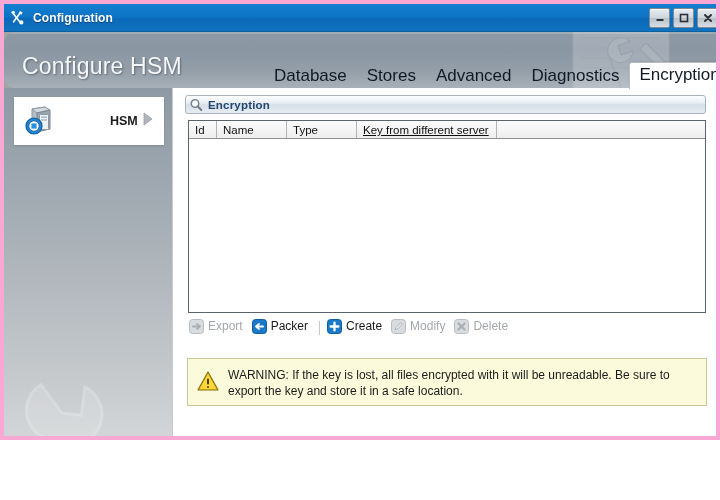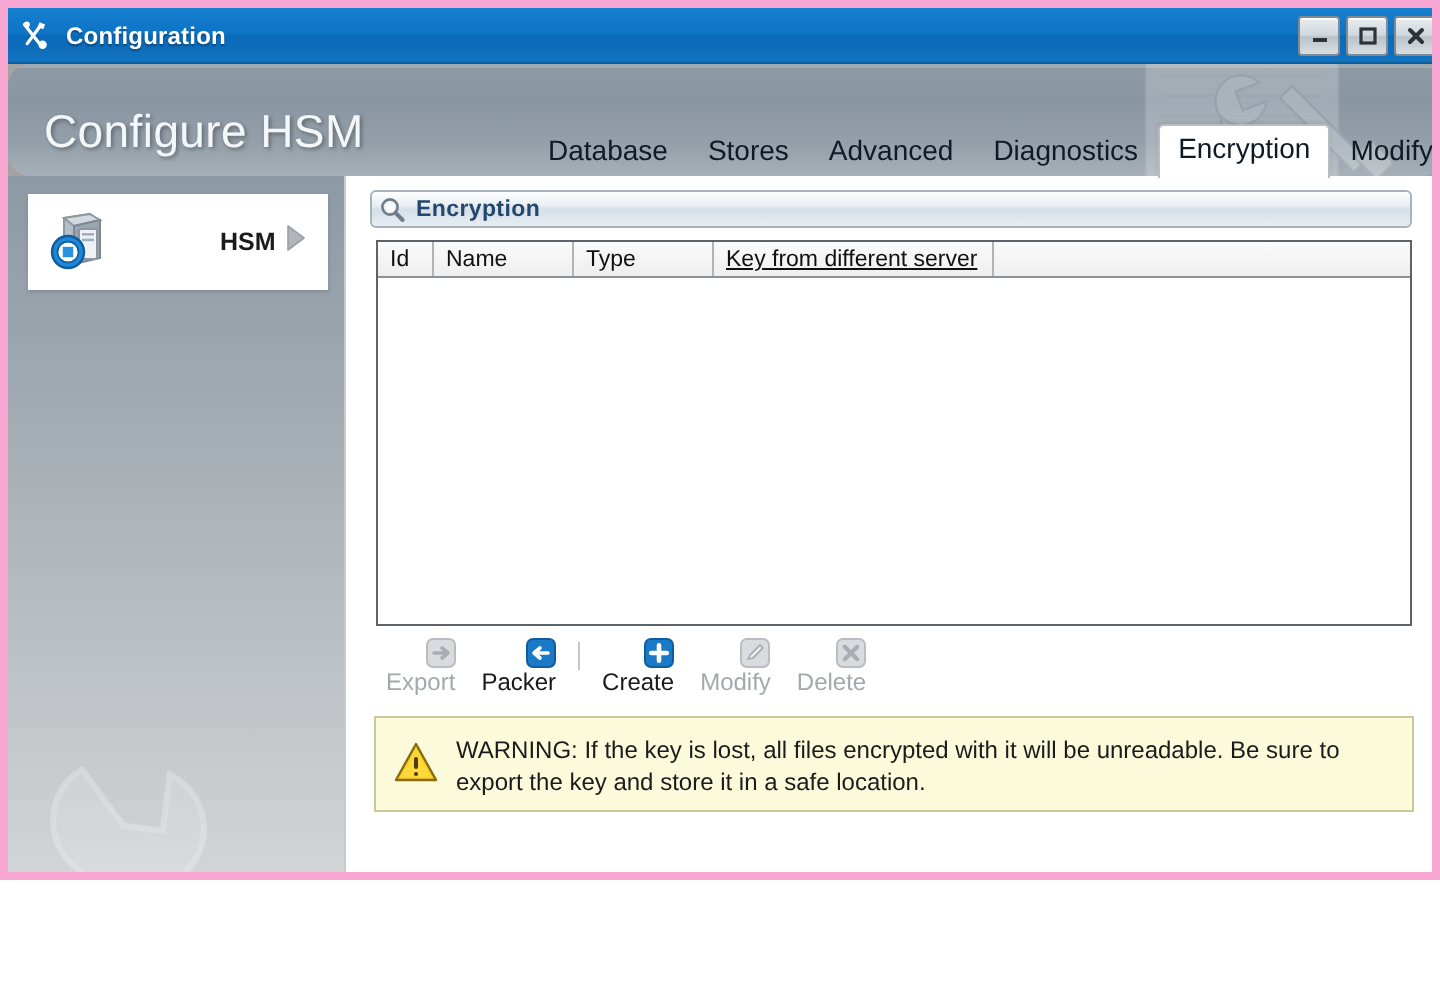--- a/index.html
+++ b/index.html
@@ -82,21 +82,21 @@
   }
 
   
   .tabs {
     position: absolute; left: 0; top: 56px;
     height: 28px;
     display: flex; align-items: flex-end;
     padding-left: 260px;
   }
   .tab {
-    font-size: 14px;
+    font-size: 17px;
     color: #0f1a26;
     padding: 5px 10px 6px 10px;
     line-height: 15px;
     white-space: nowrap;
     position: relative;
     top: 1px;
   }
   .tab.active {
     background: #ffffff;
     border: 1px solid #b6bcc2;
@@ -208,26 +208,25 @@
     background: #ffffff;
   }
 
   
   .toolbar {
     position: absolute; left: 15px; top: 230px;
     width: 518px; height: 20px;
     display: flex; align-items: center;
   }
   .tool-btn {
-    display: flex; align-items: flex-end;
+    display: flex; align-items: flex-start;
     height: 18px;
     padding: 0 6px 0 1px;
     margin-right: 2px;
     white-space: nowrap;
-    flex-direction: column;
   }
   .tool-btn .tlabel {
     font-size: 12px;
     color: #1a1a1a;
     margin-left: 4px;
   }
   .tool-btn.disabled .tlabel { color: #a3a8ad; }
   .tool-ico { width: 15px; height: 15px; flex: none; position: relative; }
   .tool-sep {
     width: 1px; height: 14px;

